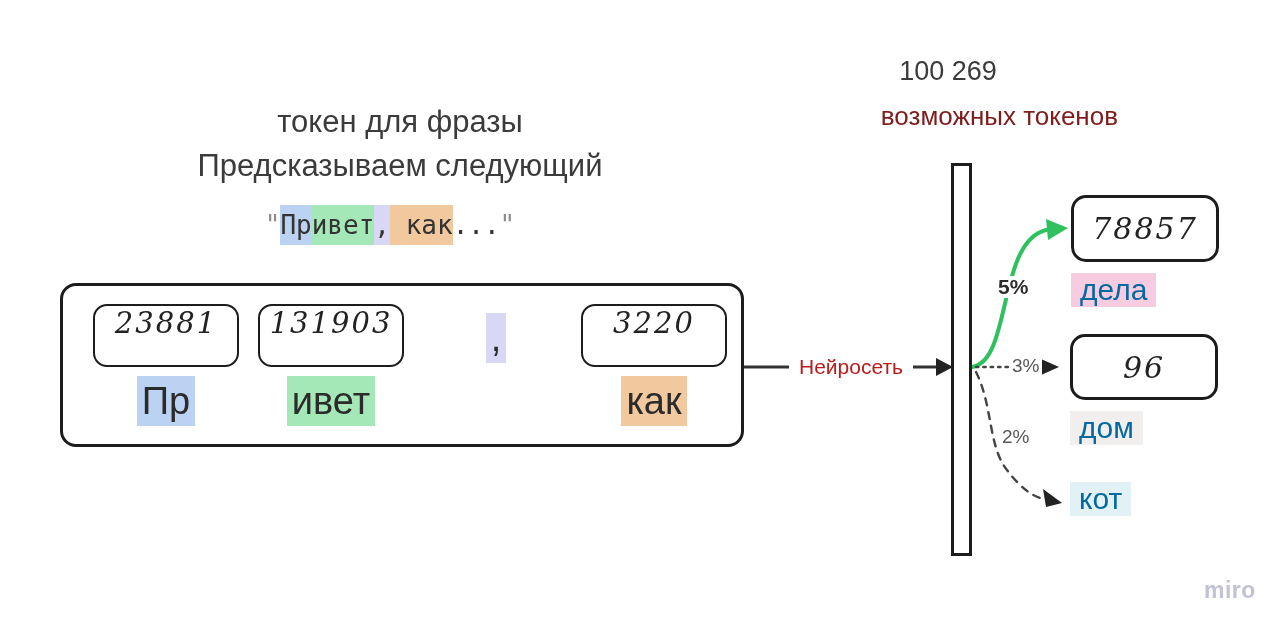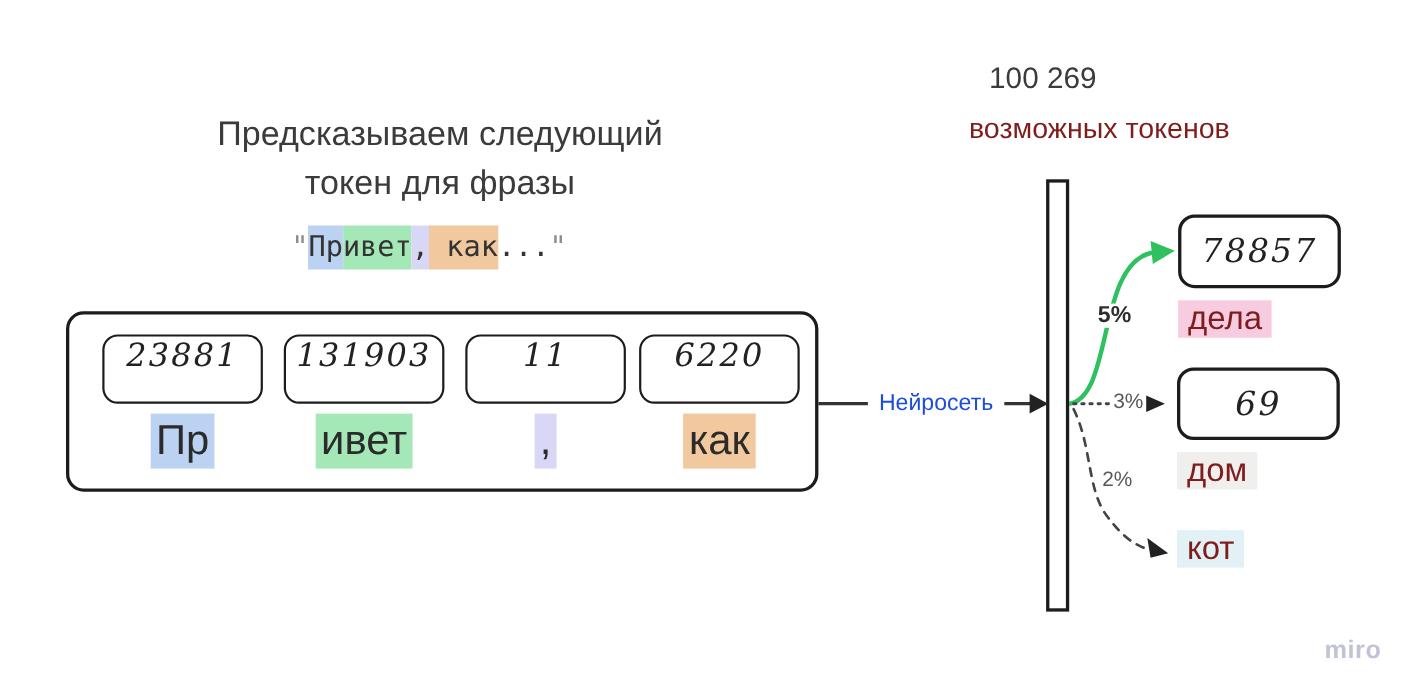--- a/index.html
+++ b/index.html
@@ -62,21 +62,21 @@
     color: #2b2b2b;
     padding: 0 5px;
   }
 
   
   .net-label {
     top: 352px; left: 789px;
     background: #ffffff;
     padding: 0 10px;
     font-size: 21px; line-height: 30px;
-    color: #1d4ed8;
+    color: #b91c1c;
   }
 
   
   .vocab-line1 { left: 778px; top: 56px; width: 340px; text-align: center; font-size: 27px; color: #3b3b3b; }
   .vocab-line2 { left: 778px; top: 101px; width: 340px; text-align: right; font-size: 26px; color: #7f1d1d; }
 
   
   .vocab-bar {
     left: 951px; top: 163px; width: 21px; height: 393px;
     border: 3px solid #1c1c1c;
@@ -89,21 +89,21 @@
     width: 148px; height: 66px;
     border: 3px solid #1c1c1c; border-radius: 15px;
     background: #ffffff;
     display: flex; align-items: center; justify-content: center;
   }
   .pred-box .hand { font-size: 30px; }
   .pred-label {
     margin-top: 11px;
     display: inline-block;
     font-size: 30px; line-height: 34px;
-    color: #7f1d1d;
+    color: #0369a1;
     padding: 0 9px;
   }
 
   
   .pct {
     font-size: 19px;
     color: #585858;
     background: #ffffff;
     padding: 0 3px;
     line-height: 22px;
@@ -118,22 +118,22 @@
   }
 
   svg.connectors { position: absolute; left: 0; top: 0; }
 </style>
 </head>
 <body>
 
 <div class="canvas">
 
   <div class="abs title">
+    <div>токен для фразы</div>
     <div>Предсказываем следующий</div>
-    <div>токен для фразы</div>
   </div>
 
   <div class="abs phrase"><span class="quote">"</span><span class="seg" style="background-color: rgb(188, 210, 242);">Пр</span><span class="seg" style="background-color: rgb(165, 232, 184);">ивет</span><span class="seg" style="background-color: rgb(216, 216, 246);">,</span><span class="seg" style="background-color: rgb(242, 201, 158);"> как</span><span class="seg">...</span><span class="quote">"</span></div>
 
   <svg class="connectors" width="1280" height="626" viewBox="0 0 1280 626">
 
     <line x1="744" y1="367" x2="938" y2="367" stroke="#333333" stroke-width="3"></line>
     <polygon points="936,358 953,367 936,376" fill="#222222"></polygon>
 
     <path d="M 972 367 C 1012 361, 997 242, 1046 230" fill="none" stroke="#2ec15e" stroke-width="4" stroke-linecap="round"></path>
@@ -153,28 +153,25 @@
       </div>
       <span class="token-label" style="background-color: rgb(188, 210, 242);">Пр</span>
     </div>
     <div class="token-group" style="left:195px">
       <div class="token-box">
         <span class="hand">131903</span>
       </div>
       <span class="token-label" style="background-color: rgb(165, 232, 184);">ивет</span>
     </div>
     <div class="token-group" style="left:360px">
-      <div class="token-box">
-        <span class="hand">11</span>
-      </div>
       <span class="token-label" style="background-color: rgb(216, 216, 246);">,</span>
     </div>
     <div class="token-group" style="left:518px">
       <div class="token-box">
-        <span class="hand">6220</span>
+        <span class="hand">3220</span>
       </div>
       <span class="token-label" style="background-color: rgb(242, 201, 158);">как</span>
     </div>
   </div>
 
   <div class="abs net-label">Нейросеть</div>
 
   <div class="abs vocab-line1">100 269</div>
   <div class="abs vocab-line2">возможных токенов</div>
 
@@ -186,21 +183,21 @@
 
   <div class="abs pred-group" style="left:1071px; top:195px;">
     <div class="pred-box" style="height:67px">
       <span class="hand">78857</span>
     </div>
     <span class="pred-label" style="background-color: rgb(248, 204, 224);">дела</span>
   </div>
 
   <div class="abs pred-group" style="left:1070px; top:334px;">
     <div class="pred-box">
-      <span class="hand">69</span>
+      <span class="hand">96</span>
     </div>
     <span class="pred-label" style="background-color: rgb(240, 239, 237);">дом</span>
   </div>
 
   <div class="abs pred-group" style="left:1070px; top:471px;">
     <span class="pred-label" style="background-color: rgb(226, 241, 246);">кот</span>
   </div>
 
   <div class="abs watermark">miro</div>
 

